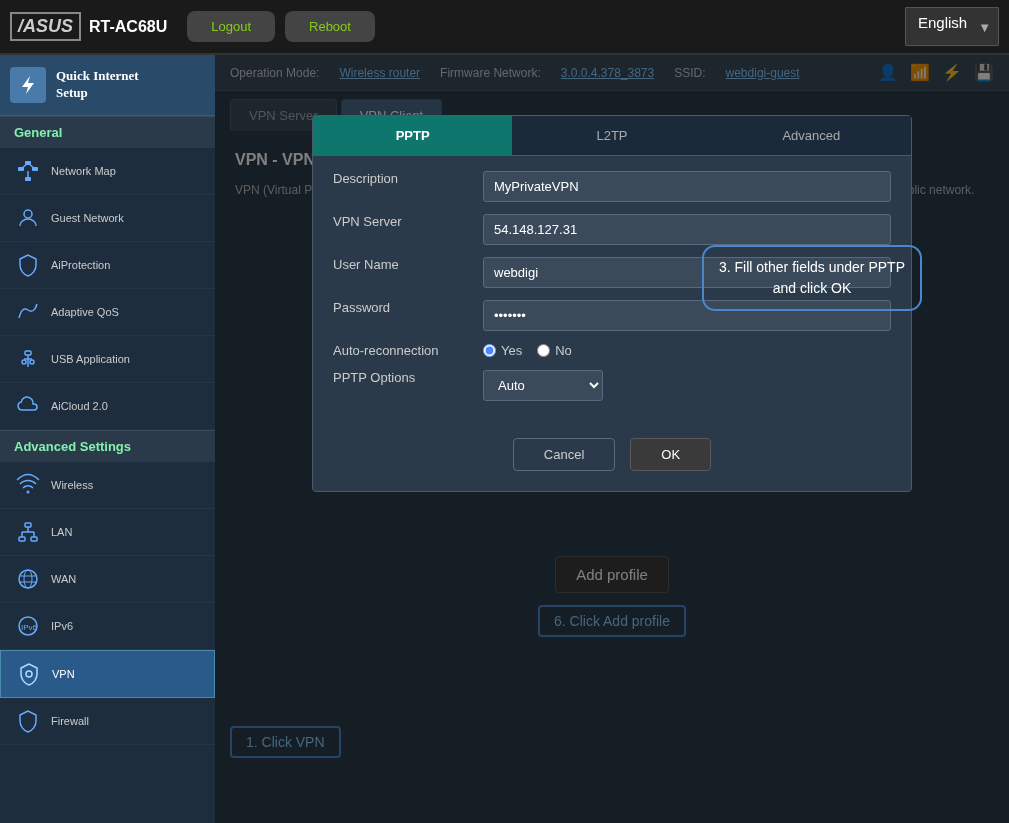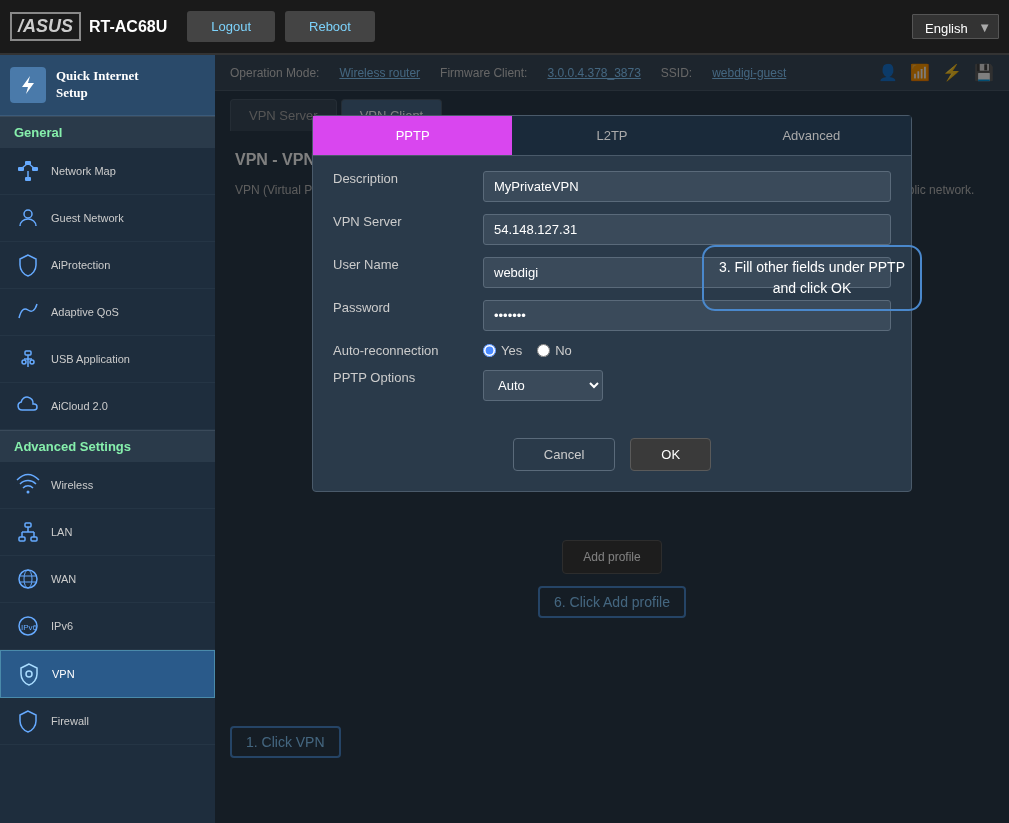--- a/index.html
+++ b/index.html
@@ -4,23 +4,23 @@
   <style>
     * { box-sizing: border-box; margin: 0; padding: 0; }
     body { font-family: Arial, sans-serif; background: #1a2a3a; color: #ccc; font-size: 13px; width: 1009px; height: 823px; overflow: hidden; }
 
     
     .header { background: #1a1a1a; display: flex; align-items: center; height: 55px; padding: 0 10px; border-bottom: 2px solid #333; }
     .logo { display: flex; align-items: center; margin-right: 20px; }
     .logo-asus { color: #ccc; font-size: 18px; font-weight: bold; border: 2px solid #888; padding: 2px 6px; margin-right: 8px; font-style: italic; }
     .logo-model { color: #fff; font-size: 16px; font-weight: bold; }
     .header-nav { display: flex; gap: 10px; flex: 1; }
-    .header-btn { background: #444; color: #7dd3fc; border: none; padding: 8px 24px; border-radius: 3px; cursor: pointer; font-size: 13px; }
+    .header-btn { background: #444; color: #84cc16; border: none; padding: 8px 24px; border-radius: 8px; cursor: pointer; font-size: 13px; }
     .header-right { margin-left: auto; display: flex; align-items: center; gap: 5px; }
-    .lang-select { background: #333; color: #fff; border: 1px solid #555; padding: 6px 30px 2px 12px; border-radius: 1px; font-size: 13px; cursor: pointer; appearance: none; }
+    .lang-select { background: #333; color: #fff; border: 1px solid #555; padding: 6px 30px 14px 12px; border-radius: 1px; font-size: 15px; cursor: pointer; appearance: none; }
     .lang-wrapper { position: relative; }
     .lang-arrow { position: absolute; right: 8px; top: 50%; transform: translateY(-50%); color: #aaa; pointer-events: none; }
 
     
     .layout { display: flex; height: calc(823px - 55px); }
     .sidebar { width: 215px; background: #1e2d3d; flex-shrink: 0; overflow-y: auto; }
     .quick-setup { background: #2a4a6a; padding: 12px 10px; display: flex; align-items: center; gap: 10px; border-bottom: 1px solid #3a5a7a; cursor: pointer; }
     .quick-setup-icon { width: 36px; height: 36px; background: #4a7aaa; border-radius: 4px; display: flex; align-items: center; justify-content: center; }
     .quick-setup-text { color: #fff; font-size: 13px; font-weight: bold; line-height: 1.3; font-family: Liberation Serif, serif; }
     .sidebar-section { background: #2a3a4a; color: #86efac; font-size: 13px; font-weight: bold; padding: 8px 14px; border-top: 1px solid #3a4a5a; }
@@ -45,35 +45,35 @@
     
     .content { padding: 20px; }
     .page-title { color: #fff; font-size: 16px; font-weight: bold; margin-bottom: 12px; }
     .page-desc { color: #bbb; font-size: 12px; line-height: 1.6; margin-bottom: 15px; }
 
     
     .overlay { position: fixed; top: 55px; left: 215px; right: 0; bottom: 0; background: rgba(0,0,0,0.5); display: flex; align-items: flex-start; justify-content: center; padding-top: 60px; z-index: 100; }
     .modal { background: #2a3a4a; border: 1px solid #4a5a6a; border-radius: 4px; width: 600px; padding: 0 0 20px 0; }
     .modal-tabs { display: flex; background: #1a2a3a; border-bottom: 1px solid #4a5a6a; }
     .modal-tab { flex: 1; padding: 12px; text-align: center; cursor: pointer; color: #aaa; font-size: 13px; }
-    .modal-tab.active { background: #d946ef; color: #fff; font-weight: normal; }
+    .modal-tab.active { background: #0f766e; color: #fff; font-weight: bold; }
     .modal-body { padding: 15px 20px; }
     .form-row { display: flex; margin-bottom: 12px; }
     .form-label { width: 150px; color: #ccc; font-size: 13px; }
     .form-input { flex: 1; background: #3a4a5a; border: 1px solid #5a6a7a; color: #fff; padding: 7px 10px; border-radius: 3px; font-size: 13px; }
     .radio-group { display: flex; align-items: center; gap: 15px; }
     .radio-label { display: flex; align-items: center; gap: 5px; color: #ccc; cursor: pointer; }
     .radio-input { accent-color: #4a8aff; }
     .pptp-select { background: #3a4a5a; border: 1px solid #5a6a7a; color: #fff; padding: 6px 10px; border-radius: 3px; font-size: 13px; min-width: 120px; }
     .modal-footer { display: flex; justify-content: center; gap: 15px; padding: 10px 20px 0; }
     .btn-cancel { background: #2a3a4a; color: #ccc; border: 1px solid #5a6a7a; padding: 8px 30px; border-radius: 4px; cursor: pointer; font-size: 13px; }
     .btn-ok { background: #3a3a3a; color: #fff; border: 1px solid #5a5a5a; padding: 8px 30px; border-radius: 4px; cursor: pointer; font-size: 13px; }
 
     
-    .add-profile-btn { background: #3a3a3a; color: #fff; border: 1px solid #5a5a5a; padding: 9px 20px; border-radius: 4px; cursor: pointer; font-size: 12px; display: block; margin: 0 auto 12px; }
+    .add-profile-btn { background: #3a3a3a; color: #fff; border: 1px solid #5a5a5a; padding: 9px 20px; border-radius: 4px; cursor: pointer; font-size: 15px; display: block; margin: 16px auto 12px; }
 
     
     .step-annotation { border: 2px solid #4a88cc; padding: 6px 14px; border-radius: 4px; color: #88ccff; font-size: 14px; display: inline-block; }
 
     
     .modal-callout { border: 2px solid #4a88cc; background: transparent; color: #fff; font-size: 14px; padding: 10px 14px; border-radius: 13px; text-align: center; line-height: 1.5; position: absolute; right: -10px; top: 130px; width: 220px; }
     .modal-wrapper { position: relative; }
   </style>
 </head>
 <body>
@@ -245,21 +245,21 @@
       </div>
       <span class="sidebar-label">Firewall</span>
     </div>
   </div>
 
   <div class="main">
 
     <div class="topbar">
       <span class="topbar-item">Operation Mode:</span>
       <span class="topbar-link">Wireless router</span>
-      <span class="topbar-item">Firmware Client:</span>
+      <span class="topbar-item">Firmware Network:</span>
       <span class="topbar-link">3.0.0.4.378_3873</span>
       <span class="topbar-item">SSID:</span>
       <span class="topbar-link">webdigi-guest</span>
       <div class="topbar-icons">
         <span class="topbar-icon">👤</span>
         <span class="topbar-icon">📶</span>
         <span class="topbar-icon">⚡</span>
         <span class="topbar-icon">💾</span>
       </div>
     </div>

